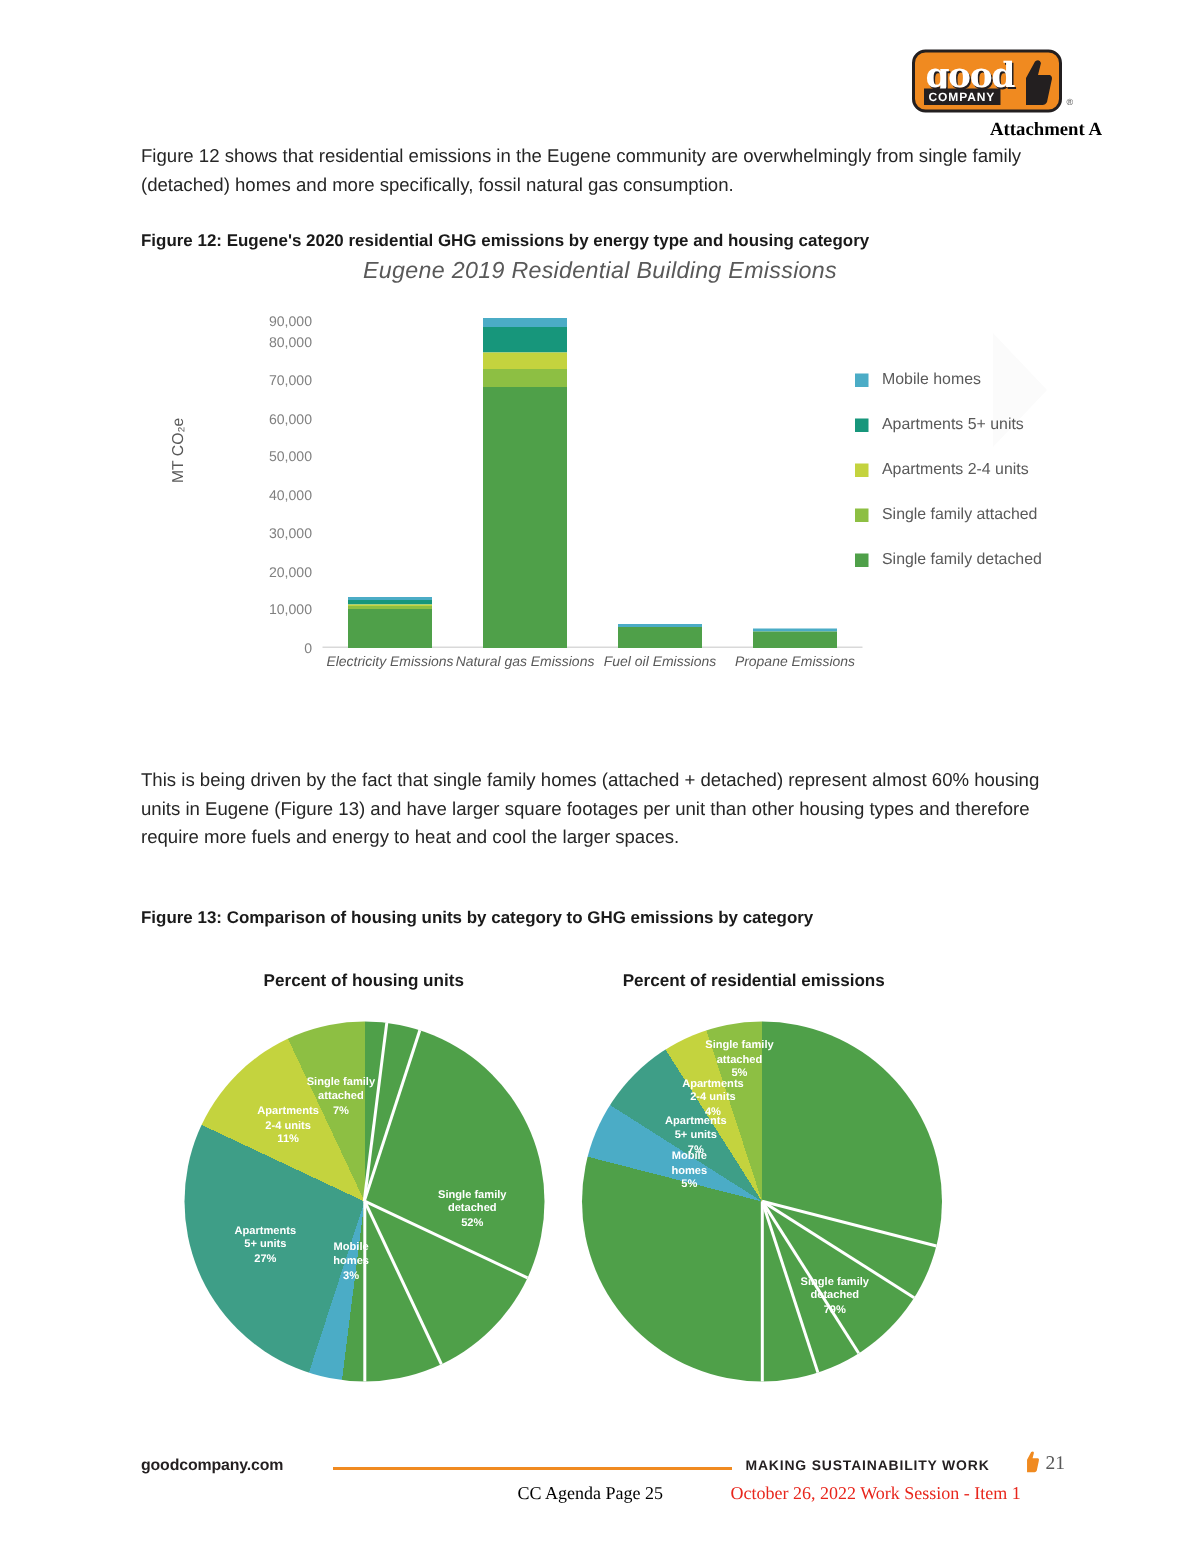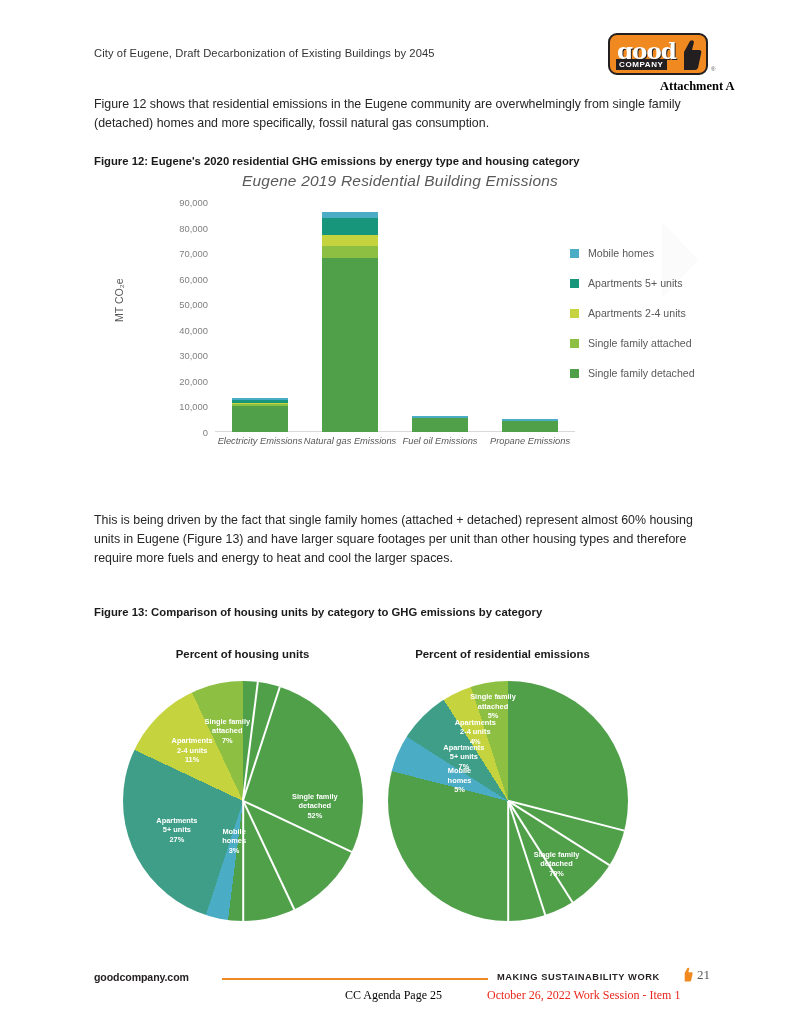--- a/index.html
+++ b/index.html
@@ -142,21 +142,20 @@
     font-family:"Liberation Serif",serif;
   }
 </style>
 </head>
 <body>
 
 <div class="page">
 
   <div class="watermark"></div>
 
-  <div class="hdr-line">City of Eugene, Draft Decarbonization of Existing Buildings by 2045</div>
 
   <div class="logo">
     <div class="logo-good">good</div>
     <div class="logo-company">COMPANY</div>
     <svg class="logo-thumb" viewBox="0 0 26 32">
       <path d="M8 31 L8 13 L14 2 Q17 0 18 3 L16 11 L24 11 Q26 12 25 15 L22 29 Q21 31 19 31 Z" fill="#231f20"></path>
     </svg>
   </div>
   <div class="logo-reg">®</div>
   <div class="attachment">Attachment A</div>
@@ -172,21 +171,21 @@
       <div class="axisline"></div>
     <div class="ytick" style="top: 230px;">0</div>
         <div class="ytick" style="top: 204.444px;">10,000</div>
         <div class="ytick" style="top: 178.889px;">20,000</div>
         <div class="ytick" style="top: 153.333px; text-align: right;">30,000</div>
         <div class="ytick" style="top: 127.778px;">40,000</div>
         <div class="ytick" style="top: 102.222px;">50,000</div>
         <div class="ytick" style="top: 76.6667px;">60,000</div>
         <div class="ytick" style="top: 51.1111px;">70,000</div>
         <div class="ytick" style="top: 25.5556px;">80,000</div>
-        <div class="ytick" style="top: 0px;">90,000</div>
+        <div class="ytick" style="top: 12px;">90,000</div>
         <div class="bar" style="left: 17px;">
           <div class="seg" style="height: 26.3222px; background: rgb(79, 160, 73);"></div>
           <div class="seg" style="height: 1.40556px; background: rgb(141, 191, 67);"></div>
           <div class="seg" style="height: 1.27778px; background: rgb(196, 211, 62);"></div>
           <div class="seg" style="height: 2.81111px; background: rgb(23, 150, 123);"></div>
           <div class="seg" style="height: 2.68333px; background: rgb(75, 172, 198);"></div>
         </div>
         <div class="xtick" style="left: 45px;">Electricity Emissions</div>
         <div class="bar" style="left: 107px;">
           <div class="seg" style="height: 173.778px; background: rgb(79, 160, 73);"></div>

